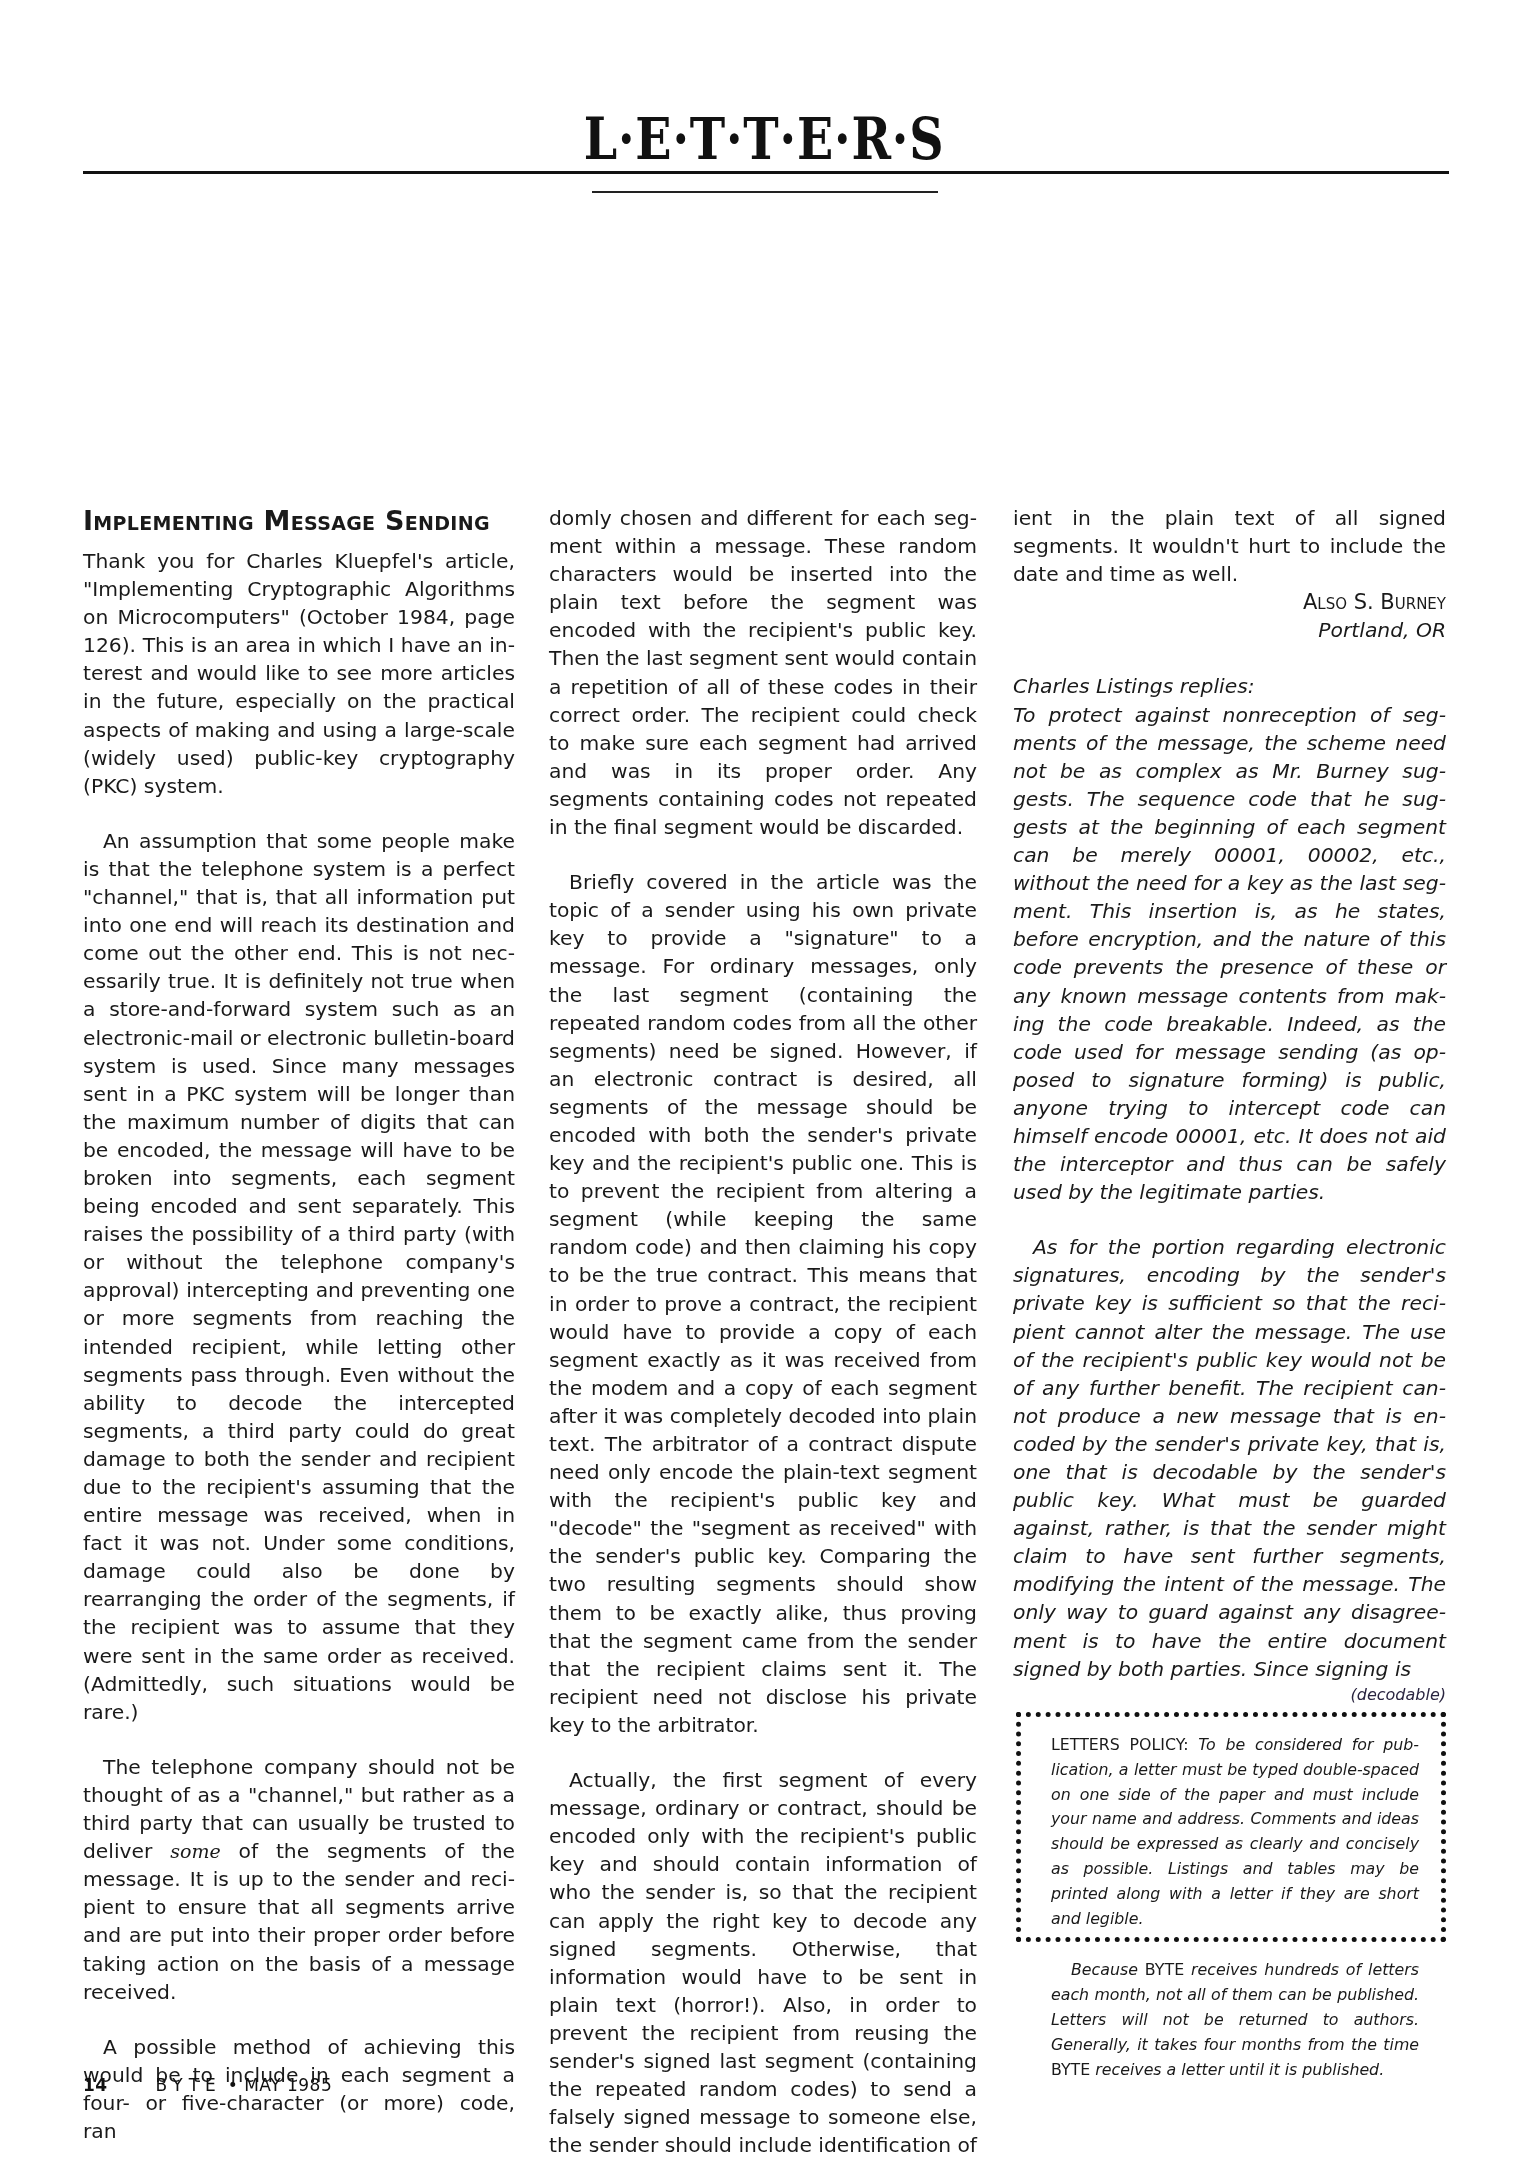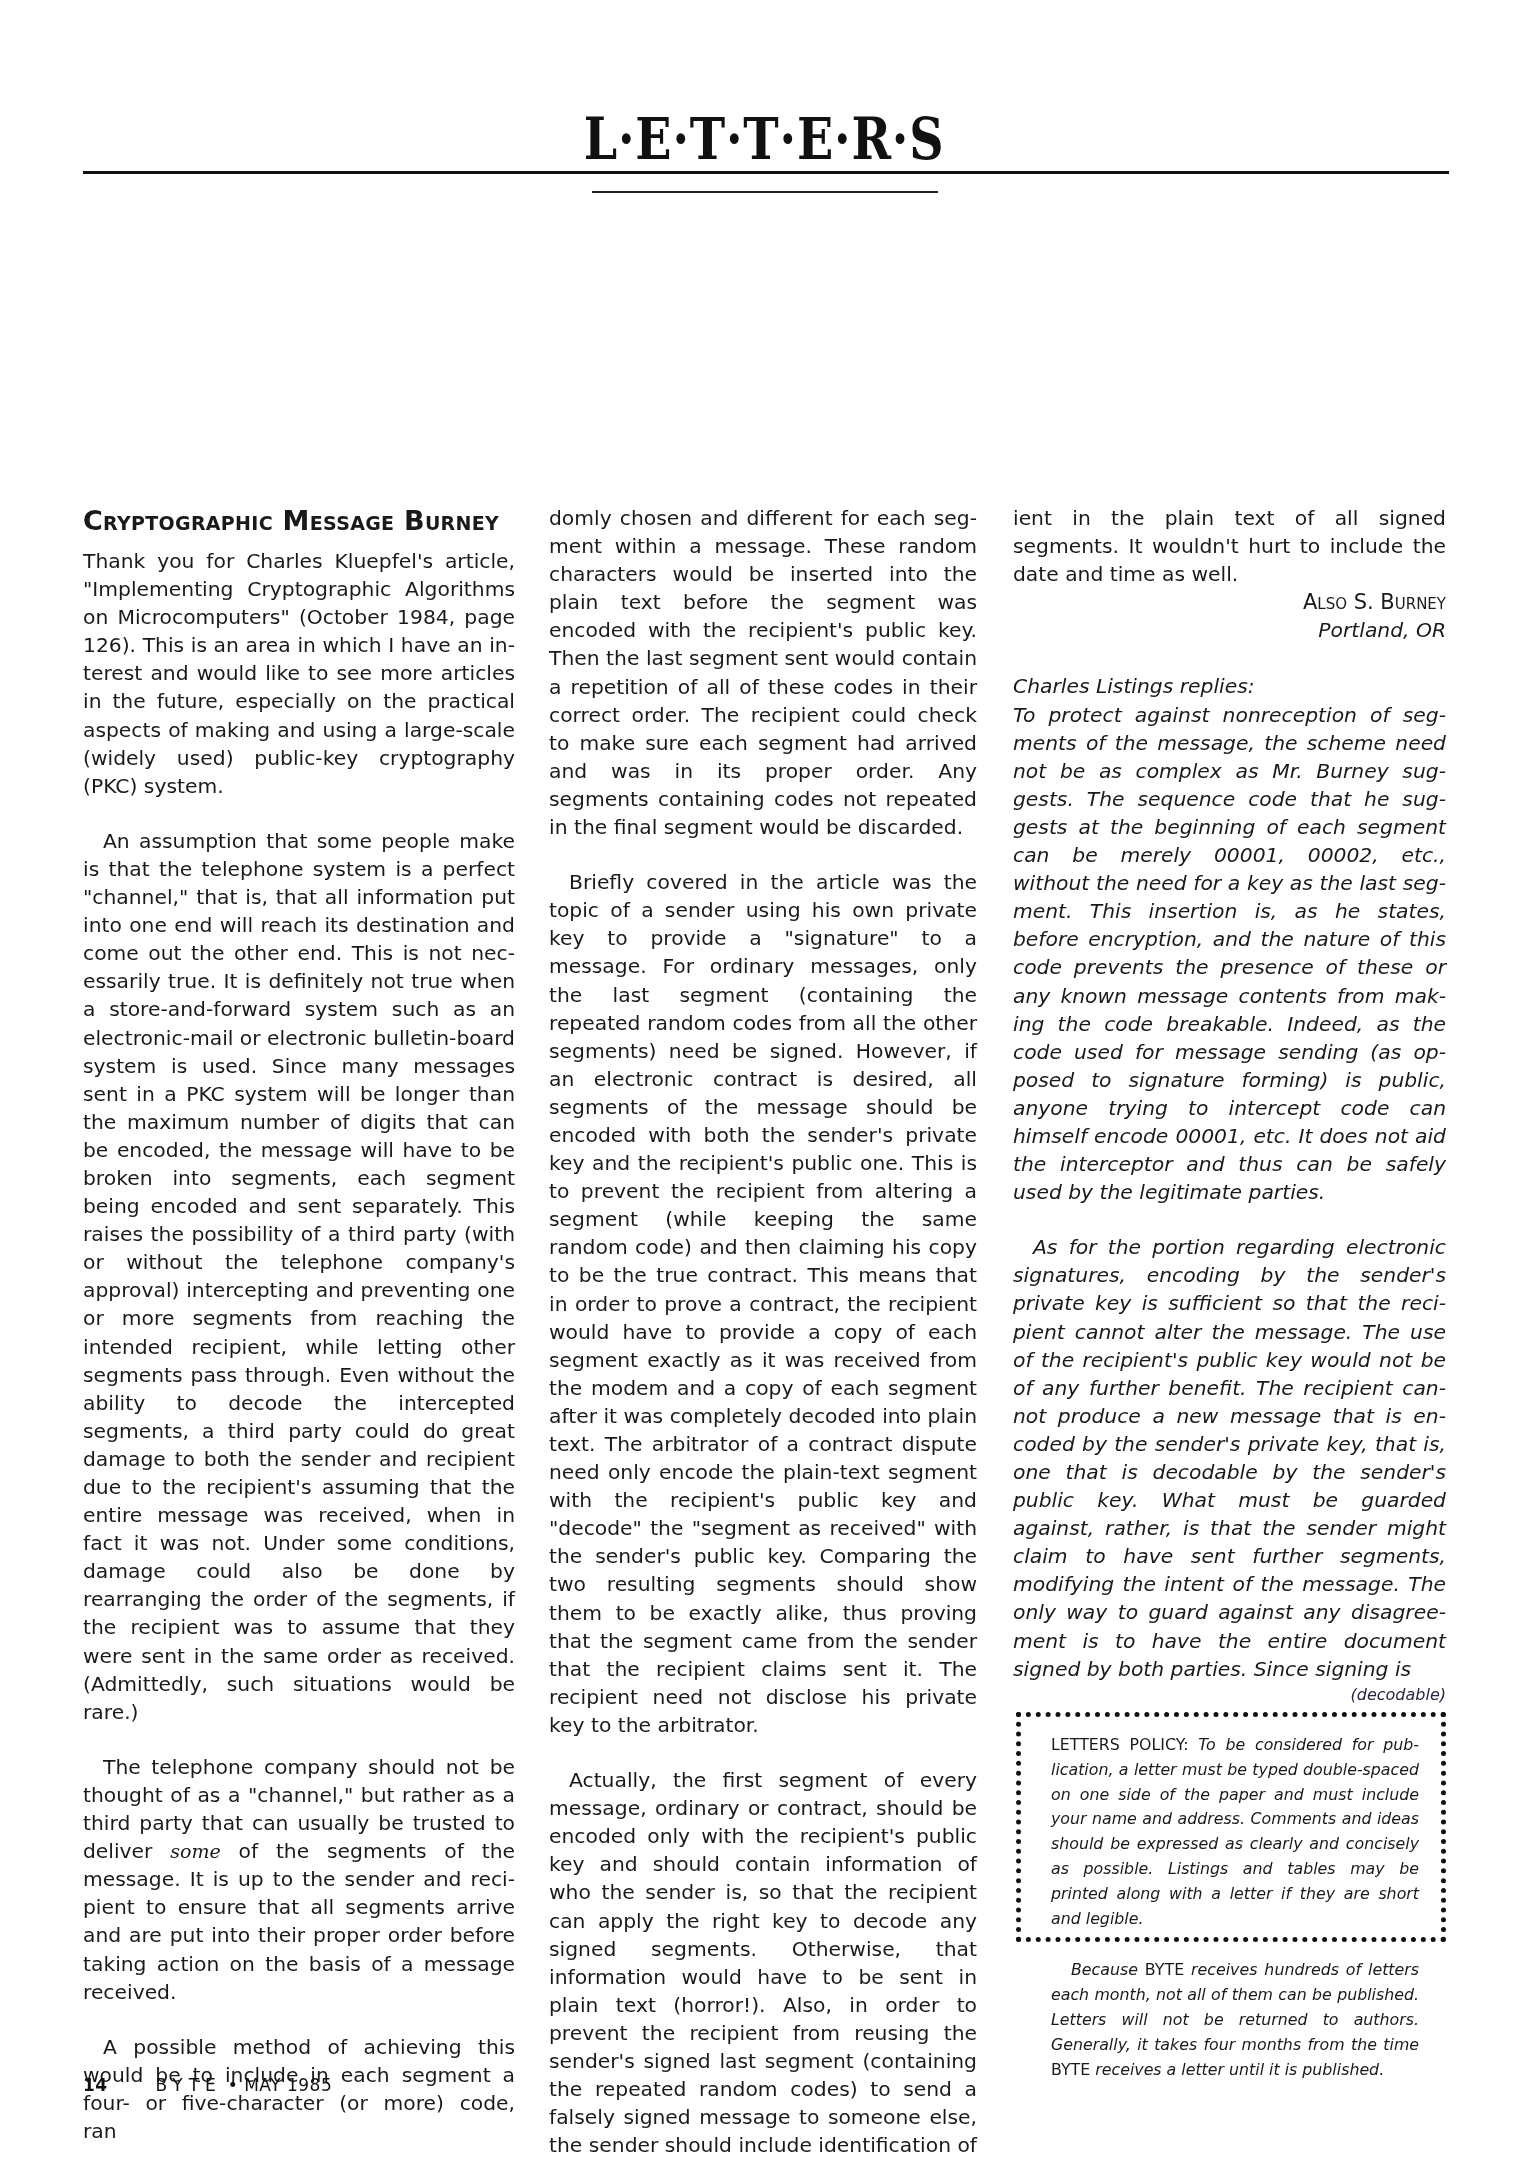--- a/index.html
+++ b/index.html
@@ -143,21 +143,21 @@
   }
 </style>
 </head>
 <body>
 
 <div class="masthead-title">L·E·T·T·E·R·S</div>
 <div class="rule-thick"></div>
 <div class="rule-thin"></div>
 
 <div class="column col1">
-  <h2 class="headline">Cryptographic Message Burney</h2>
+  <h2 class="headline">Implementing Message Sending</h2>
   <p>Thank you for Charles Kluepfel's article, "Implementing Cryptographic Algorithms on Microcomputers" (October 1984, page 126). This is an area in which I have an in­terest and would like to see more articles in the future, especially on the practical aspects of making and using a large-scale (widely used) public-key cryptography (PKC) system.</p>
   <p class="indent">An assumption that some people make is that the telephone system is a perfect "channel," that is, that all information put into one end will reach its destination and come out the other end. This is not nec­essarily true. It is definitely not true when a store-and-forward system such as an electronic-mail or electronic bulletin-board system is used. Since many messages sent in a PKC system will be longer than the maximum number of digits that can be en­coded, the message will have to be broken into segments, each segment being en­coded and sent separately. This raises the possibility of a third party (with or without the telephone company's approval) inter­cepting and preventing one or more segments from reaching the intended reci­pient, while letting other segments pass through. Even without the ability to decode the intercepted segments, a third party could do great damage to both the sender and recipient due to the recipient's assuming that the entire message was received, when in fact it was not. Under some conditions, damage could also be done by rearranging the order of the seg­ments, if the recipient was to assume that they were sent in the same order as re­ceived. (Admittedly, such situations would be rare.)</p>
   <p class="indent"><span>The telephone company should not be thought of as a "channel," but rather as a third party that can usually be trusted to deliver </span><em class="emph">some</em><span> of the segments of the message. It is up to the sender and reci­pient to ensure that all segments arrive and are put into their proper order before taking action on the basis of a message received.</span></p>
   <p class="indent">A possible method of achieving this would be to include in each segment a four- or five-character (or more) code, ran­</p>
 </div>
 
 <div class="column col2">
   <p>domly chosen and different for each seg­ment within a message. These random characters would be inserted into the plain text before the segment was encoded with the recipient's public key. Then the last segment sent would contain a repetition of all of these codes in their correct order. The recipient could check to make sure each segment had arrived and was in its proper order. Any segments containing codes not repeated in the final segment would be discarded.</p>
   <p class="indent">Briefly covered in the article was the topic of a sender using his own private key to provide a "signature" to a message. For ordinary messages, only the last segment (containing the repeated random codes from all the other segments) need be signed. However, if an electronic contract is desired, all segments of the message should be encoded with both the sender's private key and the recipient's public one. This is to prevent the recipient from alter­ing a segment (while keeping the same random code) and then claiming his copy to be the true contract. This means that in order to prove a contract, the recipient would have to provide a copy of each seg­ment exactly as it was received from the modem and a copy of each segment after it was completely decoded into plain text. The arbitrator of a contract dispute need only encode the plain-text segment with the recipient's public key and "decode" the "segment as received" with the sender's public key. Comparing the two resulting segments should show them to be exactly alike, thus proving that the seg­ment came from the sender that the reci­pient claims sent it. The recipient need not disclose his private key to the arbitrator.</p>
   <p class="indent">Actually, the first segment of every mes­sage, ordinary or contract, should be en­coded only with the recipient's public key and should contain information of who the sender is, so that the recipient can apply the right key to decode any signed segments. Otherwise, that information would have to be sent in plain text (hor­ror!). Also, in order to prevent the recipient from reusing the sender's signed last seg­ment (containing the repeated random codes) to send a falsely signed message to someone else, the sender should in­clude identification of the intended recip­</p>

